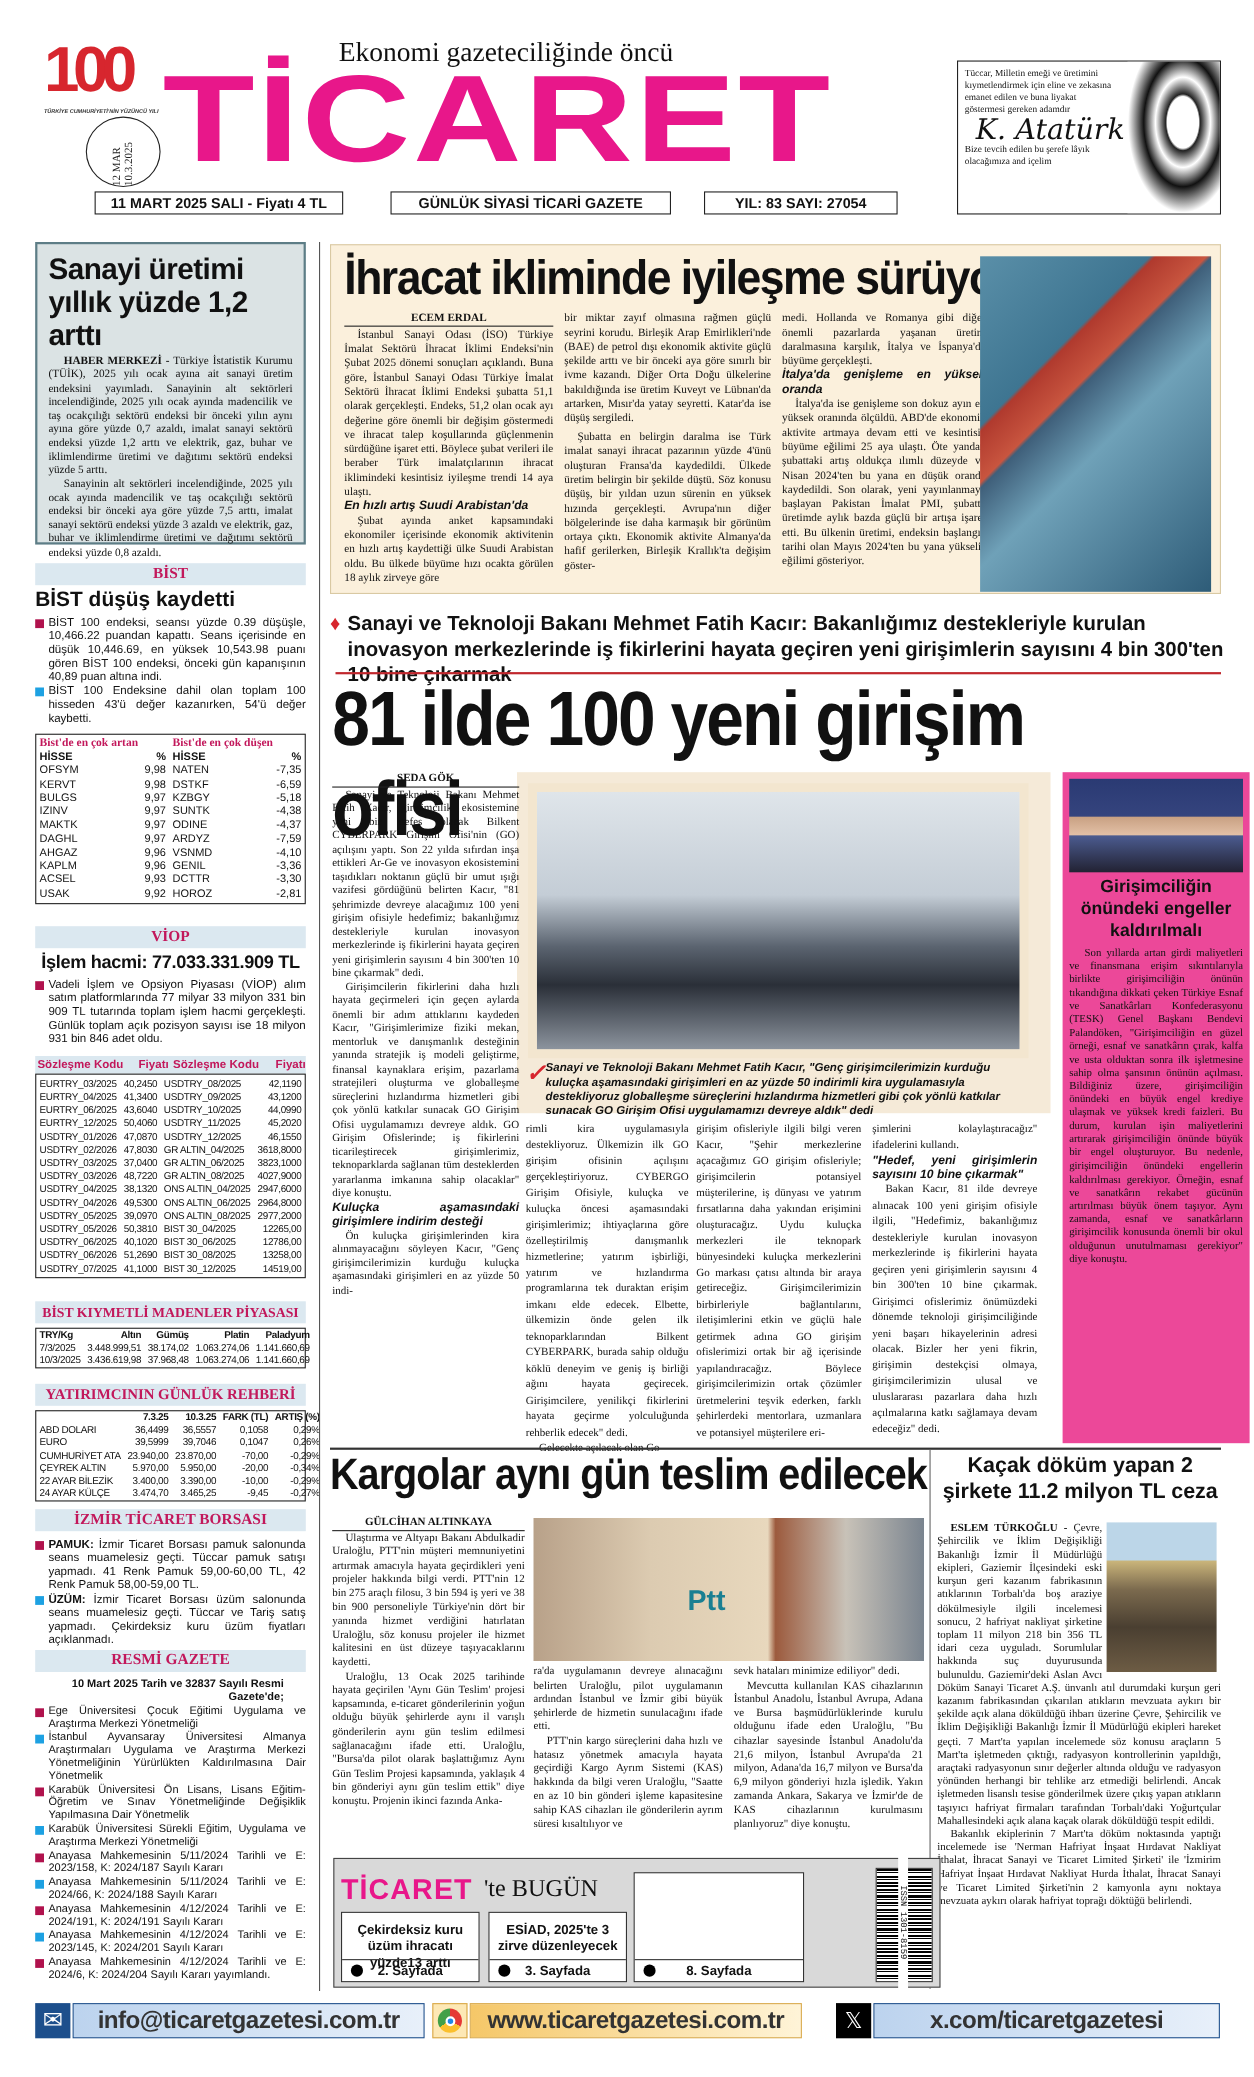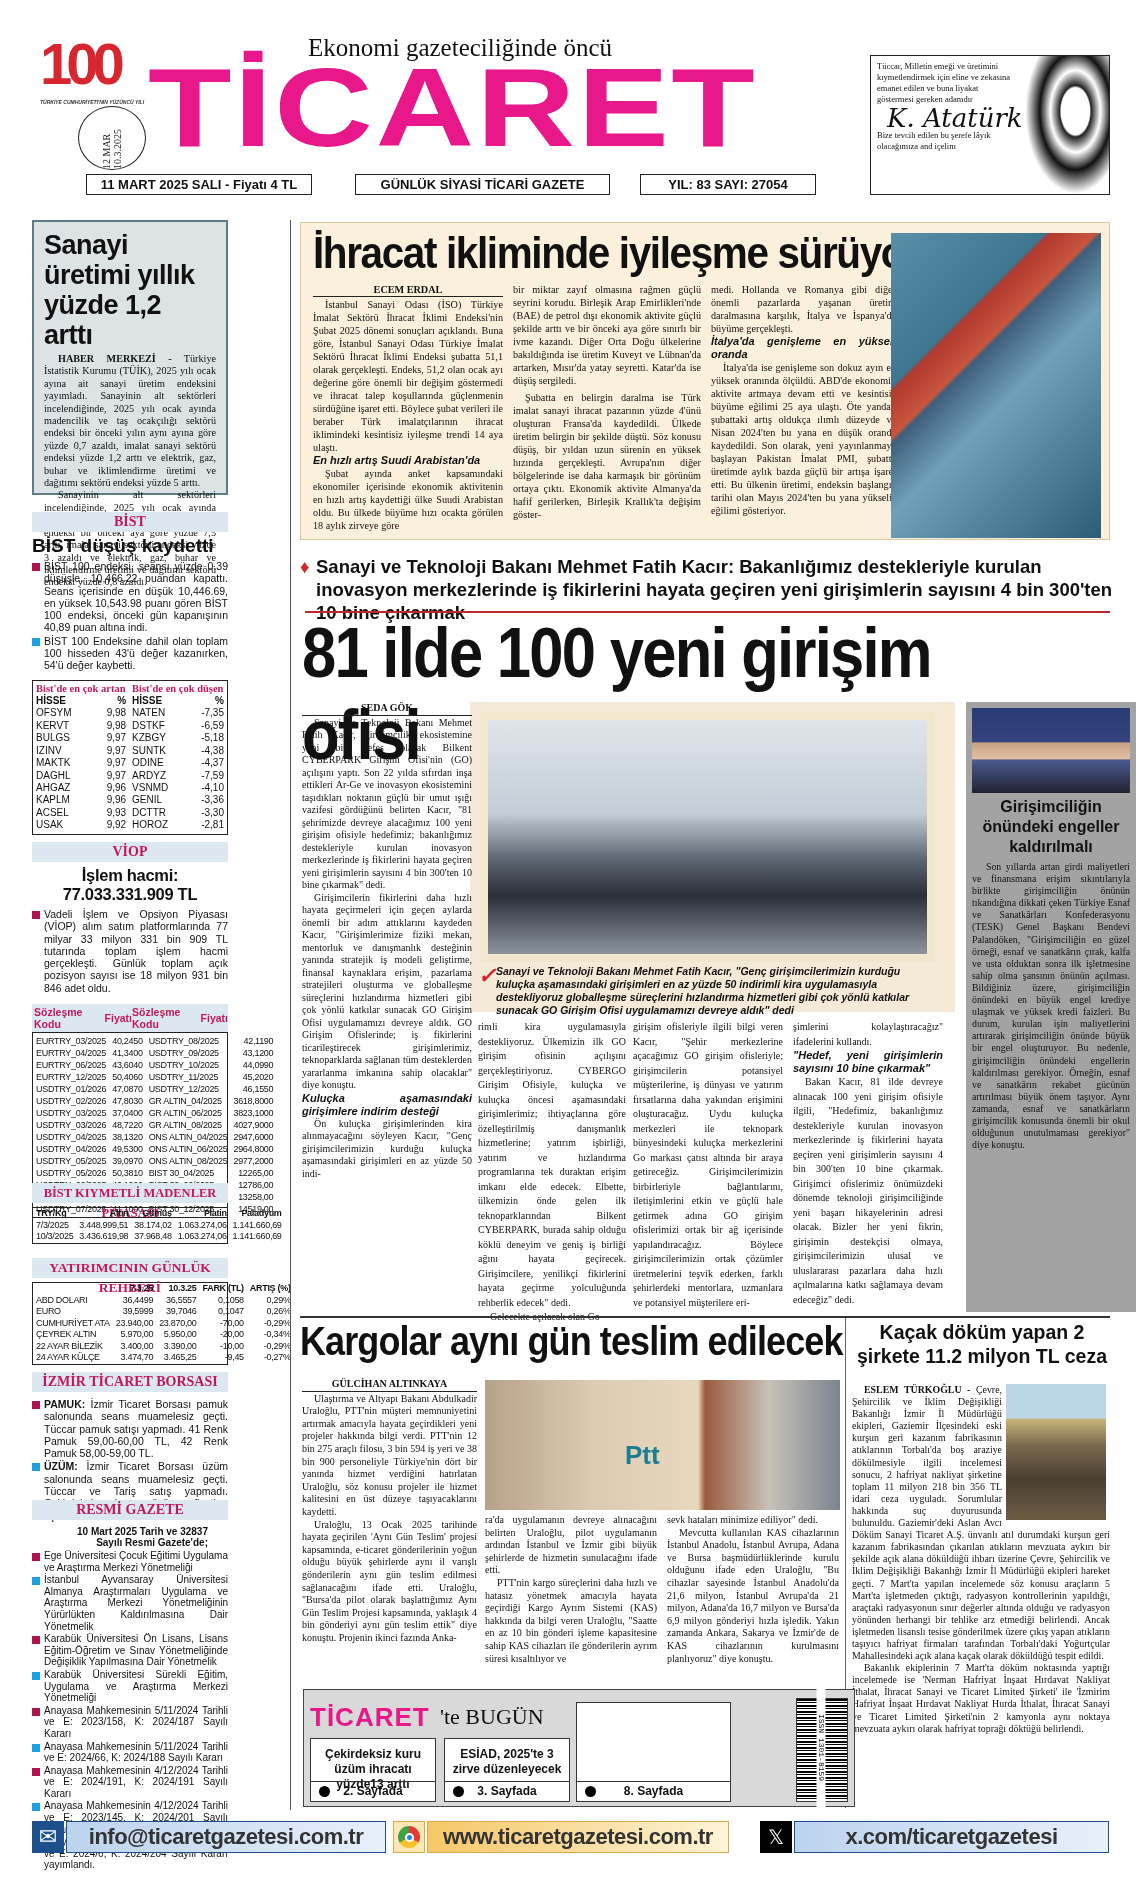--- a/index.html
+++ b/index.html
@@ -11,21 +11,21 @@
 #logo100 .num{font-family:"Liberation Sans",sans-serif;font-weight:bold;font-size:58px;color:#d7262e;letter-spacing:-6px;line-height:60px}
 #logo100 .sub{font-size:5px;font-family:"Liberation Sans",sans-serif;color:#333;margin-top:2px}
 #stamp{left:80px;top:104px;width:64px;height:68px;border:1.5px solid #222;border-radius:50%;font-size:10px;display:flex;align-items:center;justify-content:center;transform:rotate(-90deg);color:#222}
 #tagline{left:308px;top:34px;font-size:25px;color:#111}
 #brand{left:148px;top:52px;font-family:"Liberation Sans",sans-serif;font-weight:bold;font-size:112px;color:#e8178a;letter-spacing:2px;line-height:112px;transform:scaleX(1.22);transform-origin:left}
 .hbox{top:174px;height:21px;border:1.5px solid #222;font-family:"Liberation Sans",sans-serif;font-weight:bold;font-size:13px;display:flex;align-items:center;justify-content:center}
 #quote{left:870px;top:55px;width:240px;height:140px;border:1.5px solid #222;font-size:8.5px;line-height:11px;padding:5px 6px;overflow:hidden}
 #quote .portrait{position:absolute;right:0;top:0;width:84px;height:138px;background:radial-gradient(ellipse at 60% 40%,#fff 20%,#222 22%,#fff 35%,#111 50%,#fff 70%)}
 #quote .sig{font-family:"DejaVu Serif",serif;font-style:italic;font-size:26px;margin:8px 0 6px 10px}
 
-.lc{left:32px;width:196px}
+.lc{left:32px;width:246px}
 #sanayi{top:220px;height:275px;background:#dbe3e4;border:2px solid #5d7d86;padding:8px 10px}
 #sanayi h2{font-family:"Liberation Sans",sans-serif;font-weight:bold;font-size:27px;line-height:30px;letter-spacing:-.5px;margin-bottom:3px}
 .body{font-size:10.2px;line-height:12.4px;text-align:justify}
 .body p{text-indent:14px}
 .secthead{background:#dbe8f0;text-align:center;font-family:"Liberation Serif",serif;font-weight:bold;font-size:14px;color:#c2185b;height:20px;line-height:20px}
 .bul{font-family:"Liberation Sans",sans-serif;font-size:10.5px;line-height:12.3px;text-align:justify;padding-left:12px;position:relative;margin-bottom:1px}
 .bul::before{content:"";position:absolute;left:0;top:3px;width:8px;height:8px;background:var(--c,#b0124d)}
 .bul.blue{--c:#1da1e2}
 table{border-collapse:collapse;width:100%}
 .tb{border:1.5px solid #222;font-family:"Liberation Sans",sans-serif;font-size:10px;line-height:12.4px}
@@ -41,21 +41,21 @@
 .sub{font-family:"Liberation Sans",sans-serif;font-weight:bold;font-style:italic;font-size:11px;line-height:13px;text-indent:0!important}
 #ship{position:absolute;right:8px;top:10px;width:210px;height:305px;background:linear-gradient(135deg,#5a8fa8 0%,#3e7591 30%,#b03a2e 31%,#c8553f 40%,#3f5f7a 41%,#6fa1b8 55%,#2e5c78 100%)}
 #spot{left:300px;top:555px;width:820px;font-family:"Liberation Sans",sans-serif;font-weight:bold;font-size:18.5px;line-height:23px;padding-left:16px;position:absolute}
 #spot .dia{position:absolute;left:0;top:0;color:#d7262e}
 #spotrule{left:305px;top:611px;width:805px;height:1.5px;background:#c0272d}
 #head81{left:302px;top:612px;font-family:"Liberation Sans",sans-serif;font-weight:bold;font-size:70px;letter-spacing:-2px;line-height:82px;transform:scaleX(.88);transform-origin:left}
 #photo1{left:480px;top:712px;width:455px;height:250px;background:linear-gradient(180deg,#dfe5ea 0%,#c4cdd6 40%,#5b6470 60%,#2a2f38 75%,#8c949e 100%);border:8px solid #f3e6cf}
 #caption{left:478px;top:965px;width:460px;font-family:"Liberation Sans",sans-serif;font-weight:bold;font-style:italic;font-size:10.5px;line-height:13px;padding-left:18px}
 #caption .tick{position:absolute;left:0;top:0;color:#d7262e;font-size:22px;line-height:22px}
 #capbg{left:470px;top:702px;width:485px;height:310px;background:#f5ead8;z-index:-1}
-#tesk{left:966px;top:702px;width:170px;height:610px;background:#a3a3a3;padding:6px}
+#tesk{left:966px;top:702px;width:170px;height:610px;background:#ec4899;padding:6px}
 #tesk .pic{width:100%;height:85px;background:linear-gradient(180deg,#2a3a73 0%,#35447e 40%,#c9a183 41%,#e2c0a6 60%,#4b5b8f 61%,#223 100%)}
 #tesk h3{font-family:"Liberation Sans",sans-serif;font-weight:bold;font-size:16px;line-height:20px;text-align:center;margin:4px 0}
 #midrule{left:300px;top:1316px;width:810px;height:1.5px;background:#333}
 
 #kargoH{left:300px;top:1318px;font-family:"Liberation Sans",sans-serif;font-weight:bold;font-size:40px;letter-spacing:-1px;line-height:46px;transform:scaleX(.9);transform-origin:left}
 #pttpic{left:485px;top:1380px;width:355px;height:130px;background:linear-gradient(90deg,#b8a189 0%,#dccbb1 30%,#e8d8bd 60%,#9c5a3d 62%,#c8c2b8 80%,#7a848f 100%)}
 #pttpic .ptt{position:absolute;left:140px;top:60px;font-family:"Liberation Sans",sans-serif;font-weight:bold;font-size:26px;color:#1a7f92}
 #vsep{left:845px;top:1318px;width:1px;height:490px;background:#666}
 #kacakH{left:852px;top:1320px;width:260px;font-family:"Liberation Sans",sans-serif;font-weight:bold;font-size:19.5px;line-height:24px;text-align:center}
 #dumppic{left:1006px;top:1384px;width:100px;height:136px;background:linear-gradient(180deg,#bcd6e8 0%,#bcd6e8 25%,#c9b47a 26%,#7b6a4e 45%,#4a3f31 70%,#6d5c44 100%)}

